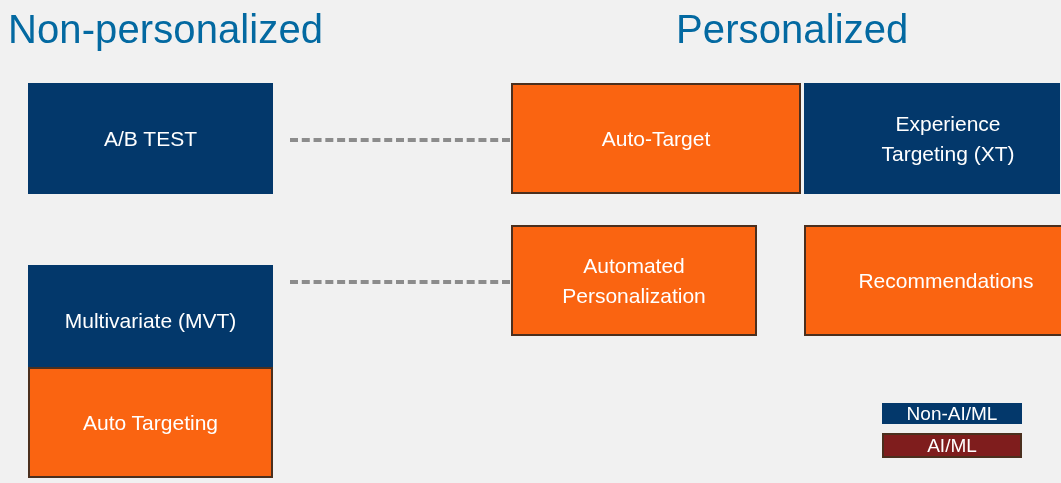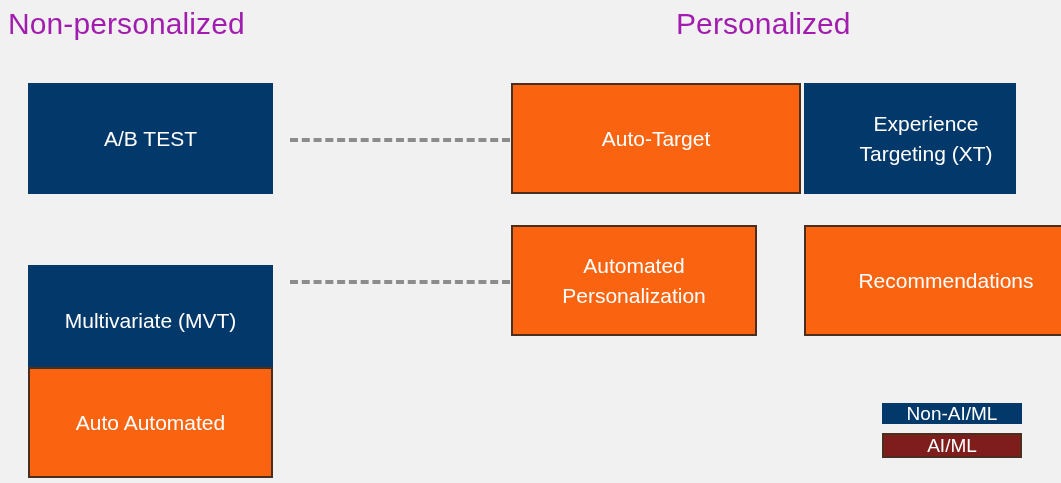--- a/index.html
+++ b/index.html
@@ -16,22 +16,22 @@
   .canvas {
     position: relative;
     width: 1061px;
     height: 483px;
     background: #f1f1f1;
   }
 
   
   .col-heading {
     position: absolute;
-    color: #a21caf;
-    font-size: 30px;
+    color: #0369a1;
+    font-size: 40px;
     font-weight: 400;
     line-height: 1;
     white-space: nowrap;
     letter-spacing: 0.1px;
   }
   #heading-nonpersonalized { left: 8px;  top: 9px; }
   #heading-personalized    { left: 676px; top: 9px; }
 
   
   .box {
@@ -56,21 +56,21 @@
   }
   .box .box-label {
     display: block;
     padding: 0 8px;
     white-space: pre-line;
   }
 
   
   #box-ab-test        { left: 28px;  top: 83px;  width: 245px; height: 111px; }
   #box-auto-target    { left: 511px; top: 83px;  width: 290px; height: 111px; }
-  #box-xt             { left: 804px; top: 83px;  width: 212px; height: 111px; padding-left: 32px; }
+  #box-xt             { left: 804px; top: 83px;  width: 256px; height: 111px; padding-left: 32px; }
 
   #box-mvt            { left: 28px;  top: 225px; width: 245px; height: 111px; margin-top: 40px; }
   #box-auto-pers      { left: 511px; top: 225px; width: 246px; height: 111px; }
   #box-recommendations{ left: 804px; top: 225px; width: 284px; height: 111px; }
 
   #box-auto-allocate  { left: 28px;  top: 367px; width: 245px; height: 111px; }
 
   
   .connector {
     position: absolute;
@@ -143,21 +143,21 @@
   <div class="box orange" id="box-auto-pers">
     <span class="box-label">Automated
 Personalization</span>
   </div>
 
   <div class="box orange" id="box-recommendations">
     <span class="box-label">Recommendations</span>
   </div>
 
   <div class="box orange" id="box-auto-allocate">
-    <span class="box-label">Auto Automated</span>
+    <span class="box-label">Auto Targeting</span>
   </div>
 
   <div id="legend">
     <div class="legend-item" id="legend-non-ai">
       <span>Non-AI/ML</span>
     </div>
     <div class="legend-item" id="legend-ai">
       <span>AI/ML</span>
     </div>
   </div>

